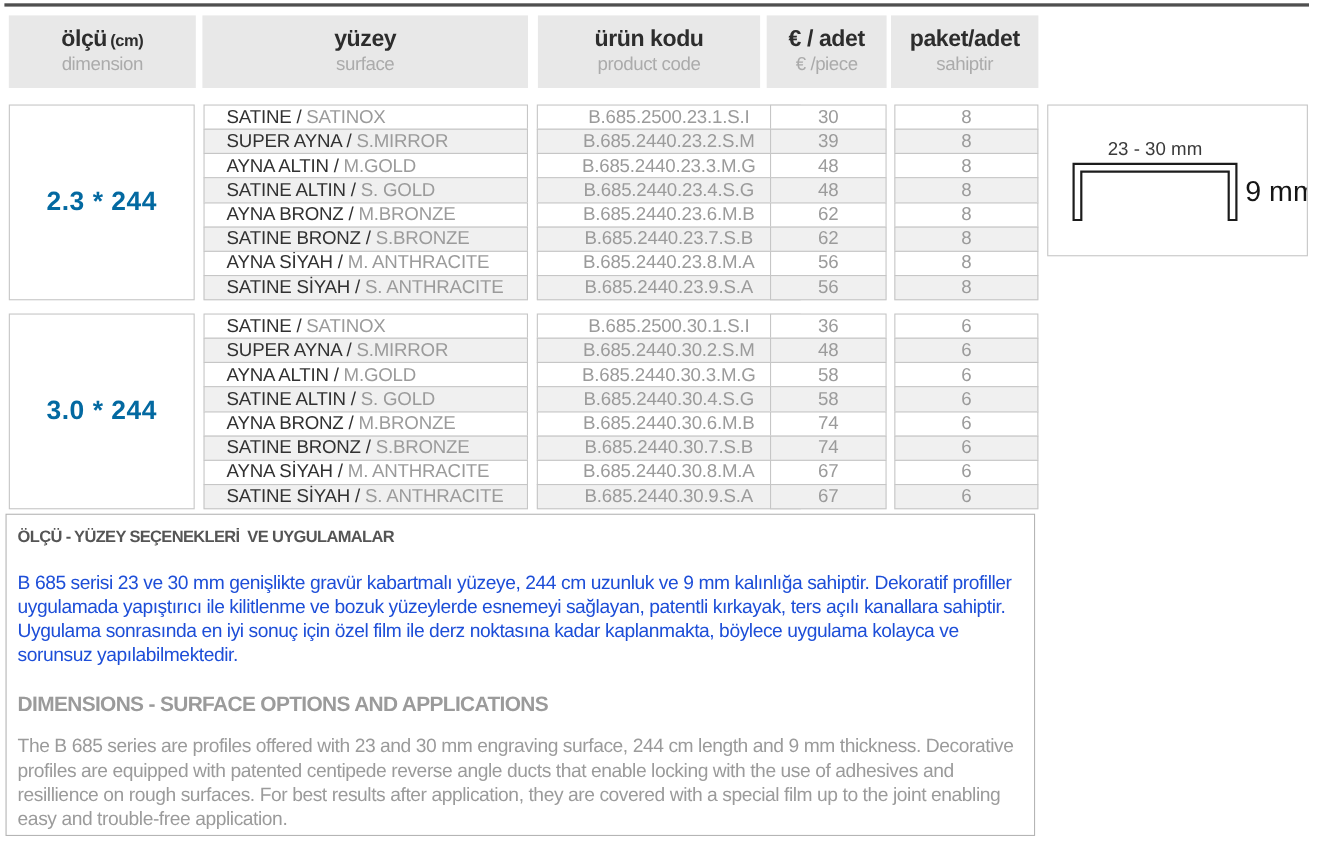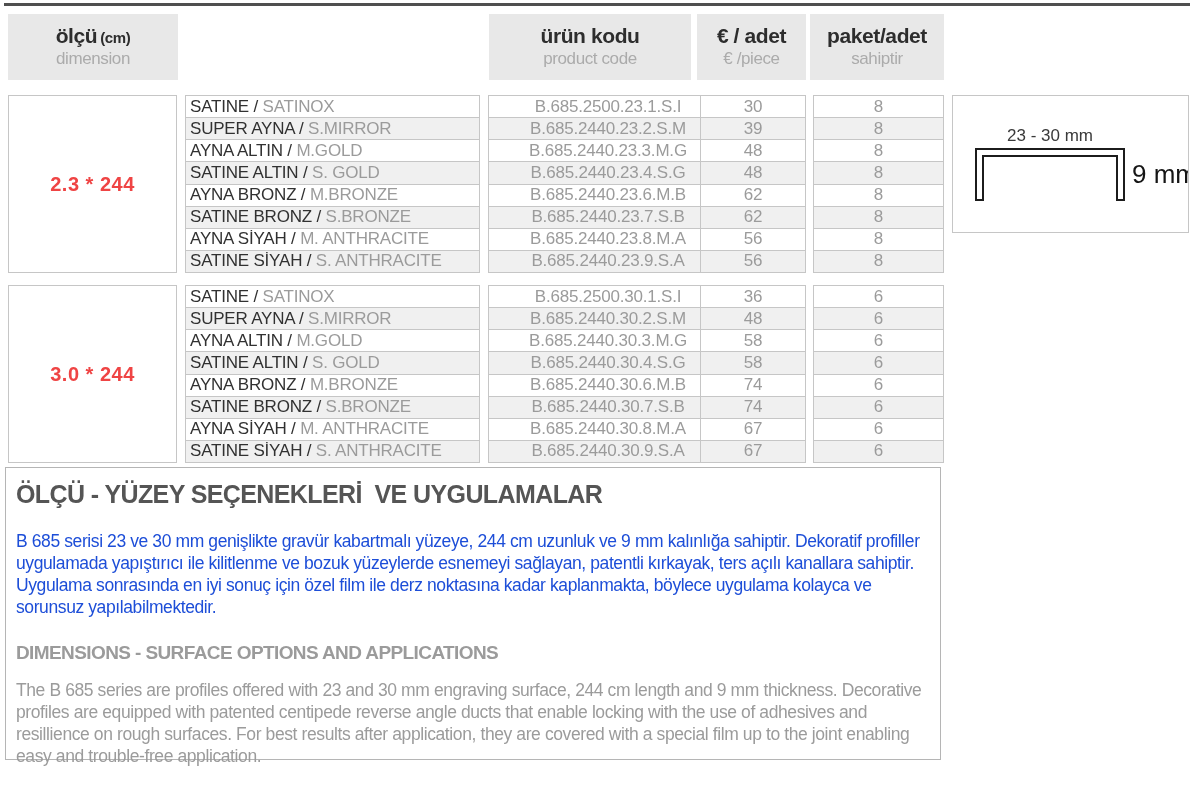--- a/index.html
+++ b/index.html
@@ -14,59 +14,63 @@
           display:flex; flex-direction:column; align-items:center; justify-content:center; }
   .htitle { font-weight:bold; font-size:21px; color:#2d2d2d; letter-spacing:-0.4px; line-height:1.05; }
   .hsmall { font-size:15px; margin-left:3px; }
   .hsub   { font-size:17px; color:#ababab; letter-spacing:-0.4px; margin-top:1px; }
 
   
   .group { position:absolute; left:0; width:1204px; height:178px; }
   .dimension-box { position:absolute; left:8px; top:0; width:169px; height:178px;
                    border:1px solid #c6c6c6; background:#fff; box-sizing:border-box;
                    display:flex; align-items:center; justify-content:center;
-                   font-size:20px; font-weight:bold; color:#ef4444; letter-spacing:0.5px; }
+                   font-size:24px; font-weight:bold; color:#0369a1; letter-spacing:0.5px; }
   .col { position:absolute; top:0; height:178px; display:flex; flex-direction:column; }
   .col-surface { left:185px; width:295px; }
   .col-code    { left:488px; width:240px; }
   .col-price   { left:700px; width:106px; }
   .col-qty     { left:813px; width:131px; }
   .cell { flex:1; border:1px solid #c6c6c6; background:#ffffff; box-sizing:border-box;
           display:flex; align-items:center; font-size:17px; letter-spacing:-0.2px; overflow:hidden; }
   .cell + .cell { margin-top:-1px; }
   .cell.alt { background:#f0f0f0; }
-  .cell.surface { padding-left:4px; }
+  .cell.surface { padding-left:20px; }
   .cell.center { justify-content:center; }
   .dark { color:#313131; white-space:pre; }
   .gray { color:#9b9b9b; white-space:pre; }
   .gray-t { color:#9b9b9b; }
 
   
   .drawing-box { position:absolute; left:952px; top:95px; width:237px; height:138px;
                  border:1px solid #c6c6c6; background:#fff; box-sizing:border-box; }
   .drawing-box svg { display:block; }
 
   
   .info-box { position:absolute; left:5px; top:467px; width:936px; height:293px;
               border:1px solid #b5b5b5; box-sizing:border-box; padding:12px 10px 0 10px; }
-  .info-title-tr { font-size:25px; font-weight:bold; color:#555555; letter-spacing:-0.6px; white-space:pre; }
+  .info-title-tr { font-size:15px; font-weight:bold; color:#555555; letter-spacing:-0.6px; white-space:pre; }
   .info-para-tr  { font-size:17.5px; color:#1d4ed8; line-height:22px; letter-spacing:-0.4px; margin-top:21px; }
   .info-title-en { font-size:19px; font-weight:bold; color:#9b9b9b; letter-spacing:-0.6px; margin-top:24px; }
   .info-para-en  { font-size:17.5px; color:#9b9b9b; line-height:22px; letter-spacing:-0.4px; margin-top:15px; }
 </style>
 </head>
 <body>
 
 <div class="page">
 
   <div class="top-rule"></div>
 
   <div class="hbox" style="left:8px;width:170px">
     <div class="htitle"><span>ölçü</span><span class="hsmall">(cm)</span></div>
     <div class="hsub">dimension</div>
+  </div>
+  <div class="hbox" style="left:184px;width:296px">
+    <div class="htitle">yüzey</div>
+    <div class="hsub">surface</div>
   </div>
   <div class="hbox" style="left:489px;width:202px">
     <div class="htitle">ürün kodu</div>
     <div class="hsub">product code</div>
   </div>
   <div class="hbox" style="left:697px;width:109px">
     <div class="htitle">€ / adet</div>
     <div class="hsub">€ /piece</div>
   </div>
   <div class="hbox" style="left:810px;width:134px">

